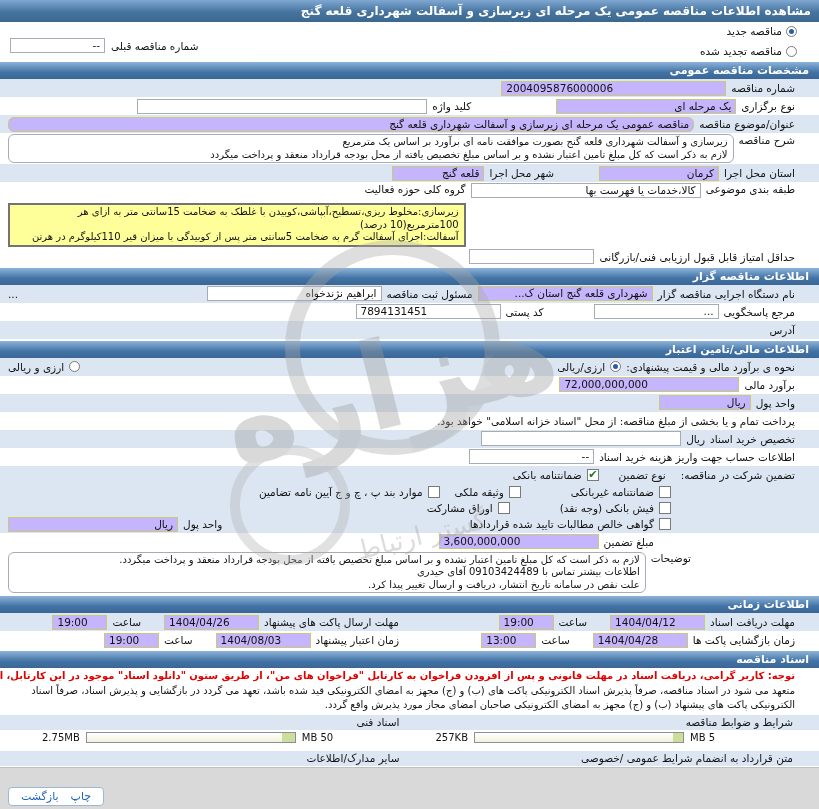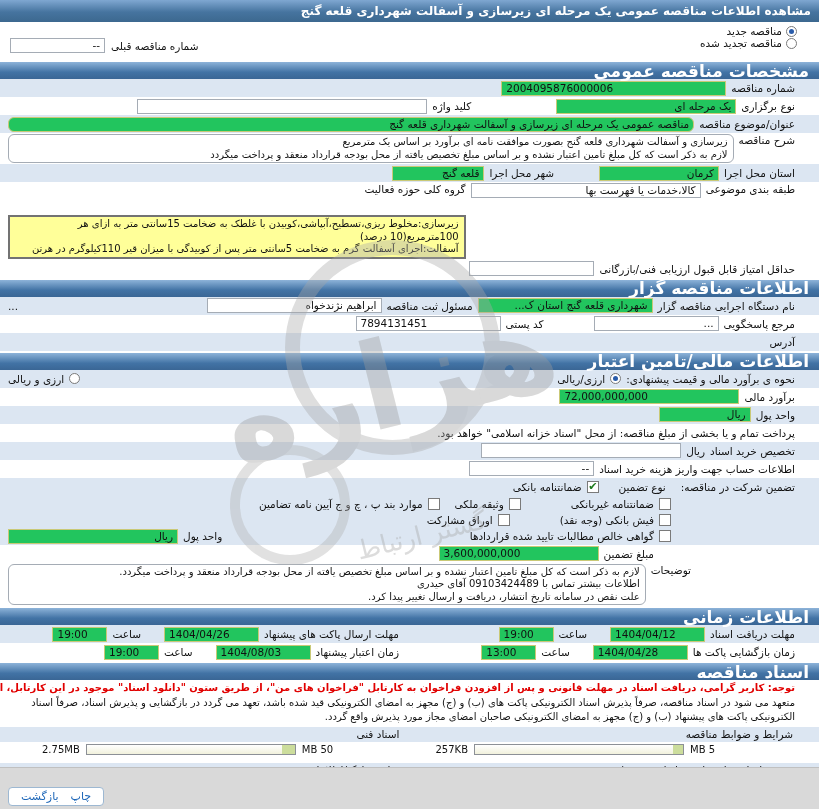--- a/index.html
+++ b/index.html
@@ -4,52 +4,52 @@
 <style>
   * { box-sizing:border-box; margin:0; padding:0; }
   html,body { width:819px; height:809px; }
   body { font-family:"DejaVu Sans", sans-serif; font-size:11px; color:#111; background:#fff; direction:rtl; position:relative; overflow:hidden; }
   .page { width:819px; height:809px; position:relative; overflow:hidden;margin-left:33px; }
 
   .titlebar { height:22px; background:linear-gradient(180deg,#7fa7d1 0%,#46749f 55%,#3c688f 100%);
               color:#fff; font-weight:bold; font-size:12px; display:flex; align-items:center; padding:0 8px; }
 
   .topbar { display:flex; align-items:flex-start; padding:3px 22px 3px 10px; height:38px; }
-  .radio-col { display:flex; flex-direction:column; gap:0; }
+  .radio-col { display:flex; flex-direction:column; gap:8px; }
   .radio-line { display:flex; align-items:center; gap:4px; cursor:pointer; }
   .prev-group { display:flex; align-items:center; gap:6px; margin-right:auto; margin-top:13px; }
   .radio { width:11px; height:11px; border:1px solid #7a7a7a; border-radius:50%; background:#fff; position:relative; flex:none; }
   .radio.sel::after { content:""; position:absolute; inset:2px; border-radius:50%; background:#2a5caa; }
 
   .sec-h { height:17px; margin-top:2px; background:linear-gradient(180deg,#8db3d9,#4273a5 60%,#3a6695);
-           color:#fff; font-weight:bold; font-size:17px; display:flex; align-items:center; padding:0 10px; }
+           color:#fff; font-weight:bold; font-size:11px; display:flex; align-items:center; padding:0 10px; }
 
   .row { display:flex; align-items:center; gap:5px; padding:1px 24px 1px 8px; min-height:18px; }
   .row.top { align-items:flex-start; }
   .alt { background:#dce6f2; }
   .lbl { white-space:nowrap; font-size:10.5px; }
   .fld { background:#fff; border:1px solid #a5acb5; height:15px; line-height:13px; font-size:10.5px;
          padding:0 4px; white-space:nowrap; overflow:hidden; flex:none; }
-  .yellow { background:#22c55e; border-color:#c9c977; }
+  .yellow { background:#c4b5fd; border-color:#c9c977; }
   .ltr { direction:ltr; text-align:left; }
   .flex1 { flex:1;border-radius:6px; }
   .box  { background:#fff; border:1px solid #a5acb5; font-size:10px; line-height:1.25; padding:1px 5px; }
   .ybox { background:#ffff99; border:2px solid #737373; font-size:10px; line-height:1.25; padding:1px 5px; }
   .box span, .ybox span { display:block; }
   .chk { width:12px; height:12px; border:1px solid #7a7a7a; background:#fff; position:relative; flex:none; }
   .chk.checked::after { content:"✔"; position:absolute; top:-2px; right:0; font-size:11px; color:#1d7a1d; }
 
   .g-row { padding-right:148px; min-height:16px; }
   .amount-row { padding-right:165px; }
   .notes-row { padding-right:128px; }
   .mr80{margin-right:80px} .mr45{margin-right:45px} .mr40{margin-right:40px} .mr15{margin-right:15px} .mr10{margin-right:10px}
   .w55{width:55px}.w95{width:95px}.w100{width:92px}.w120{width:120px}.w125{width:125px}.w145{width:145px}
   .w160{width:160px}.w170{width:170px}.w175{width:175px}.w180{width:180px}.w200{width:200px}
   .w225{width:225px}.w230{width:230px}.w290{width:290px}
-  .group-col { flex:1; display:flex; flex-direction:column; gap:20px; }
+  .group-col { flex:1; display:flex; flex-direction:column; gap:8px; }
   .tgroup { width:50%; display:flex; align-items:center; gap:5px; }
   .tgroup .sep { margin-right:18px; }
 
   .red-note { color:#e10000; font-weight:bold; font-size:10px; padding:2px 24px 2px 8px; white-space:nowrap; overflow:hidden; }
   .pledge { font-size:10px; line-height:1.4; padding:1px 24px 3px 10px; }
 
   .file-labels { display:flex; background:#dce6f2; padding:1px 24px 1px 8px; min-height:15px; align-items:center; }
   .file-labels.second { margin-top:6px; }
   .file-cell { width:50%; padding:0 2px; }
   .file-bars { display:flex; padding:2px 24px 2px 8px; }

